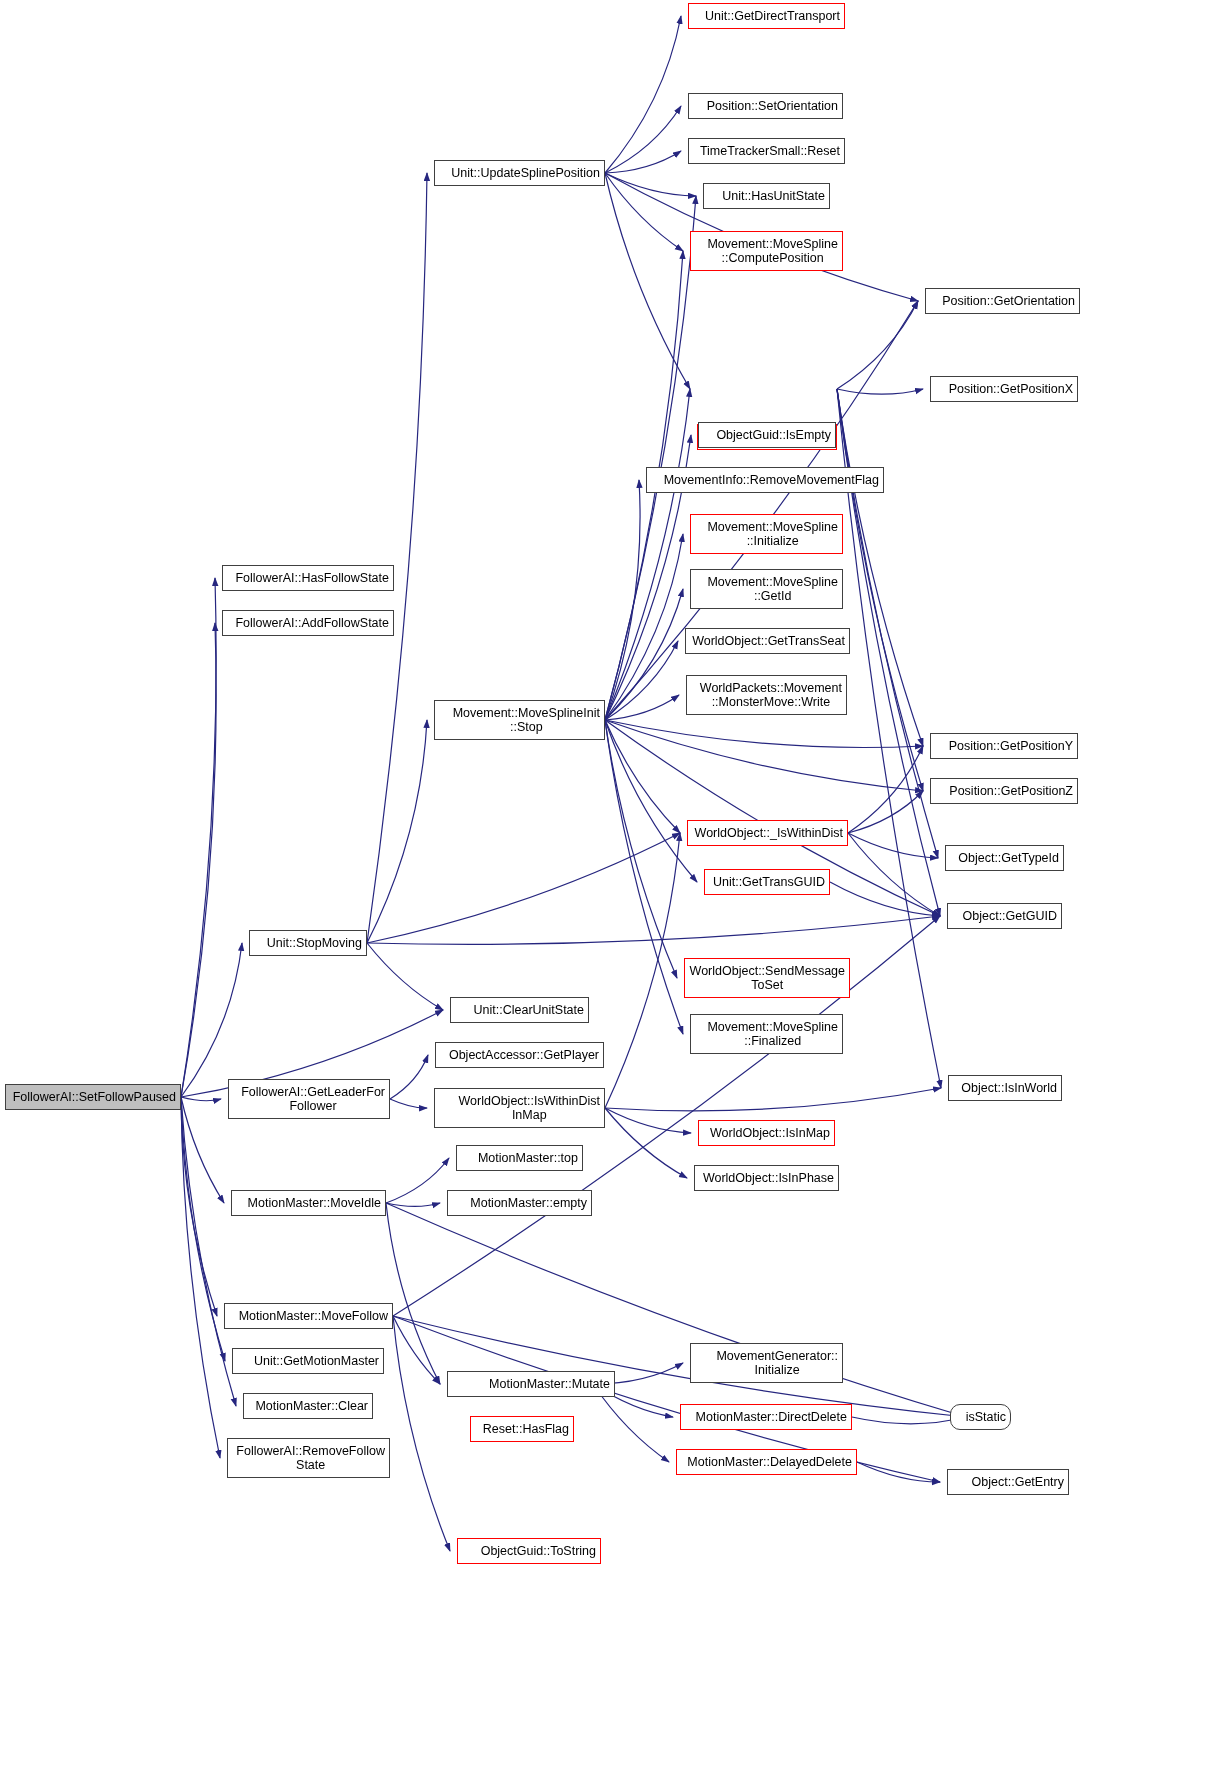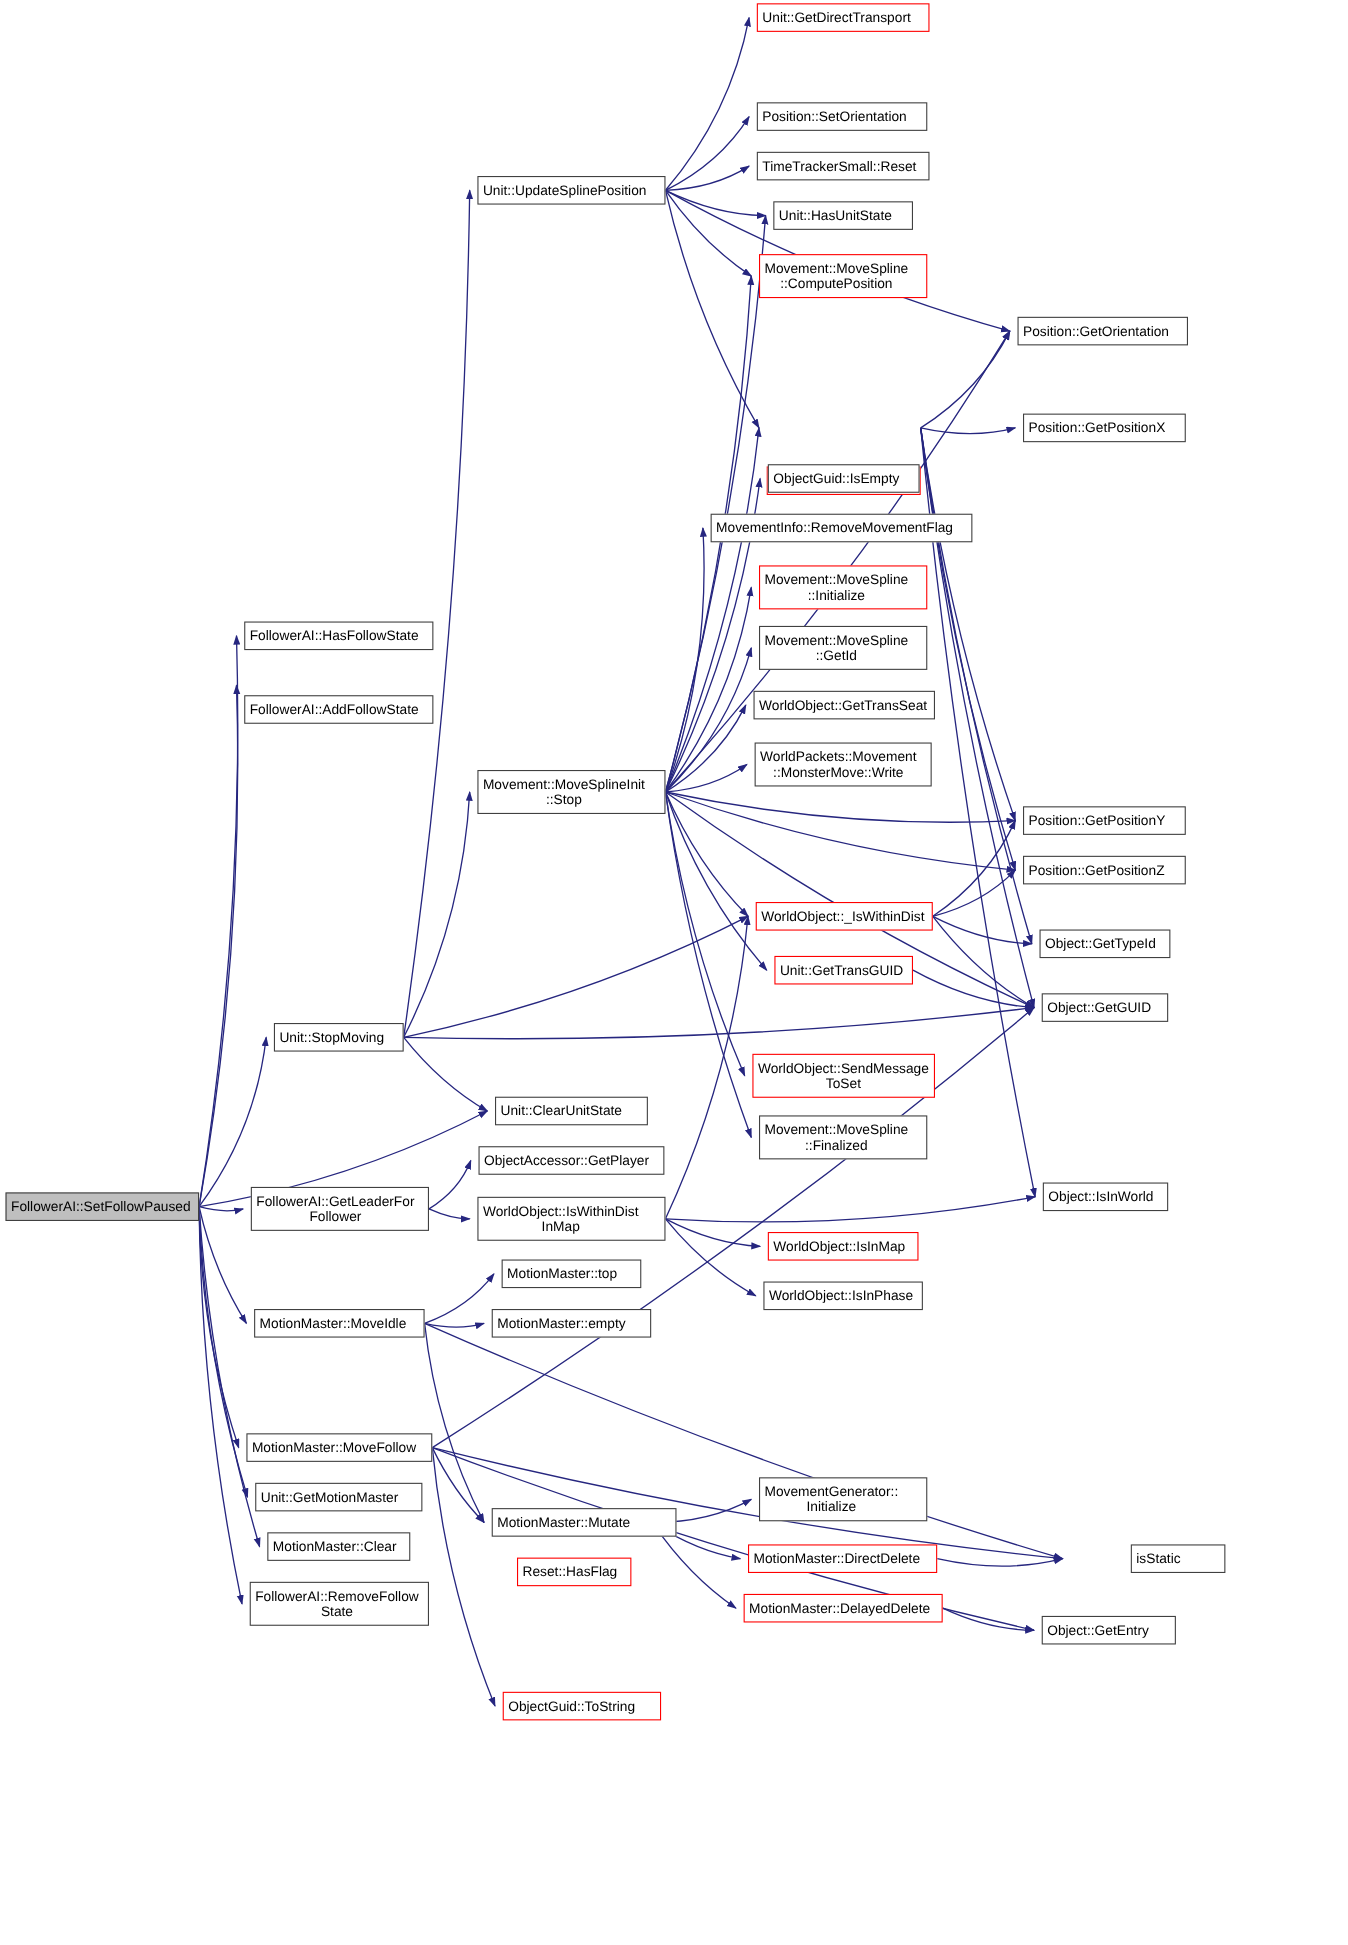--- a/index.html
+++ b/index.html
@@ -20,21 +20,21 @@
     left: 0; top: 0;
     width: 1225px;
     height: 1768px;
     pointer-events: none;
   }
   .node {
     position: absolute;
     box-sizing: border-box;
     display: flex;
     align-items: center;
-    justify-content: flex-start;
+    justify-content: flex-end;
     text-align: center;
     background: #ffffff;
     border: 1px solid #404040;
     color: #000000;
     font-size: 12.5px;
     line-height: 14px;
     white-space: pre-line;
     padding: 0 4px;
     cursor: pointer;
     z-index: 5;
@@ -127,21 +127,21 @@
         <path d="M848,833 Q893.7,856.364 938,858" marker-end="url(#arrow)" stroke="#26267f"></path>
         <path d="M848,833 Q888.204,885.588 940,916" marker-end="url(#arrow)" stroke="#26267f"></path>
         <path d="M830,882 Q884.692,912.104 940,916" marker-end="url(#arrow)" stroke="#26267f"></path>
         <path d="M852,1417 Q912.5,1430.552 966,1417" marker-end="url(#arrow)" stroke="#26267f"></path>
         <path d="M857,1462 Q899.76,1482.08 940,1482" marker-end="url(#arrow)" stroke="#26267f"></path>
       </g>
   </svg>
   <div id="node-layer">
       <div class="node current" style="left: 5px; top: 1084px; width: 176px; height: 26px;"><span>FollowerAI::SetFollowPaused</span></div>
       <div class="node" style="left: 222px; top: 565px; width: 172px; height: 26px;"><span>FollowerAI::HasFollowState</span></div>
-      <div class="node" style="left: 222px; top: 610px; width: 172px; height: 26px; margin-top: 22px;"><span>FollowerAI::AddFollowState</span></div>
+      <div class="node" style="left: 222px; top: 610px; width: 172px; height: 26px;"><span>FollowerAI::AddFollowState</span></div>
       <div class="node" style="left: 249px; top: 930px; width: 118px; height: 26px;"><span>Unit::StopMoving</span></div>
       <div class="node" style="left: 228px; top: 1079px; width: 162px; height: 40px;"><span>FollowerAI::GetLeaderFor
 Follower</span></div>
       <div class="node" style="left: 231px; top: 1190px; width: 155px; height: 26px;"><span>MotionMaster::MoveIdle</span></div>
       <div class="node" style="left: 224px; top: 1303px; width: 169px; height: 26px;"><span>MotionMaster::MoveFollow</span></div>
       <div class="node" style="left: 232px; top: 1348px; width: 152px; height: 26px;"><span>Unit::GetMotionMaster</span></div>
       <div class="node" style="left: 243px; top: 1393px; width: 130px; height: 26px;"><span>MotionMaster::Clear</span></div>
       <div class="node" style="left: 227px; top: 1438px; width: 163px; height: 40px;"><span>FollowerAI::RemoveFollow
 State</span></div>
       <div class="node" style="left: 434px; top: 160px; width: 171px; height: 26px;"><span>Unit::UpdateSplinePosition</span></div>
@@ -184,16 +184,16 @@
 Initialize</span></div>
       <div class="node red" style="left: 680px; top: 1404px; width: 172px; height: 26px;"><span>MotionMaster::DirectDelete</span></div>
       <div class="node red" style="left: 676px; top: 1449px; width: 181px; height: 26px;"><span>MotionMaster::DelayedDelete</span></div>
       <div class="node" style="left: 925px; top: 288px; width: 155px; height: 26px;"><span>Position::GetOrientation</span></div>
       <div class="node" style="left: 930px; top: 376px; width: 148px; height: 26px;"><span>Position::GetPositionX</span></div>
       <div class="node" style="left: 930px; top: 733px; width: 148px; height: 26px;"><span>Position::GetPositionY</span></div>
       <div class="node" style="left: 930px; top: 778px; width: 148px; height: 26px;"><span>Position::GetPositionZ</span></div>
       <div class="node" style="left: 945px; top: 845px; width: 119px; height: 26px;"><span>Object::GetTypeId</span></div>
       <div class="node" style="left: 947px; top: 903px; width: 115px; height: 26px;"><span>Object::GetGUID</span></div>
       <div class="node" style="left: 948px; top: 1075px; width: 114px; height: 26px;"><span>Object::IsInWorld</span></div>
-      <div class="node" style="left: 1028px; top: 1404px; width: 86px; height: 26px;"><span>isStatic</span></div>
+      <div class="node" style="left: 950px; top: 1404px; width: 61px; height: 26px; border-radius: 10px;"><span>isStatic</span></div>
       <div class="node" style="left: 947px; top: 1469px; width: 122px; height: 26px;"><span>Object::GetEntry</span></div>
     </div>
 </div>
 
 </body></html>

